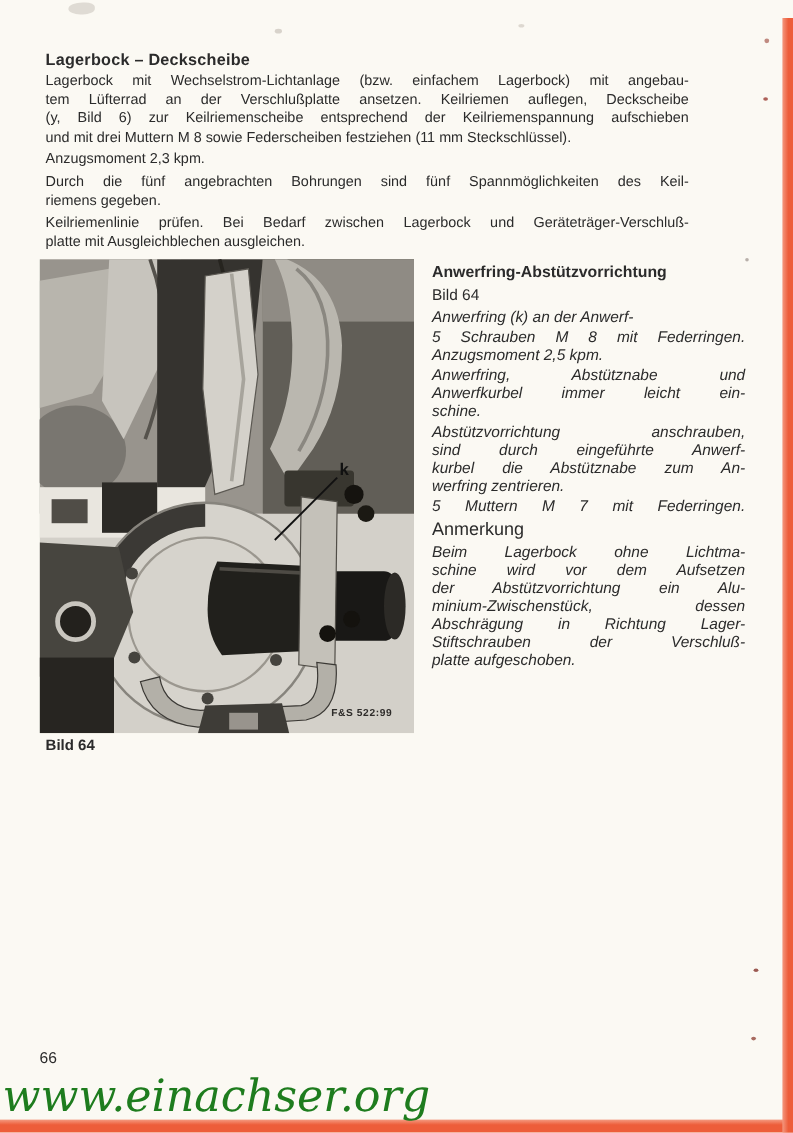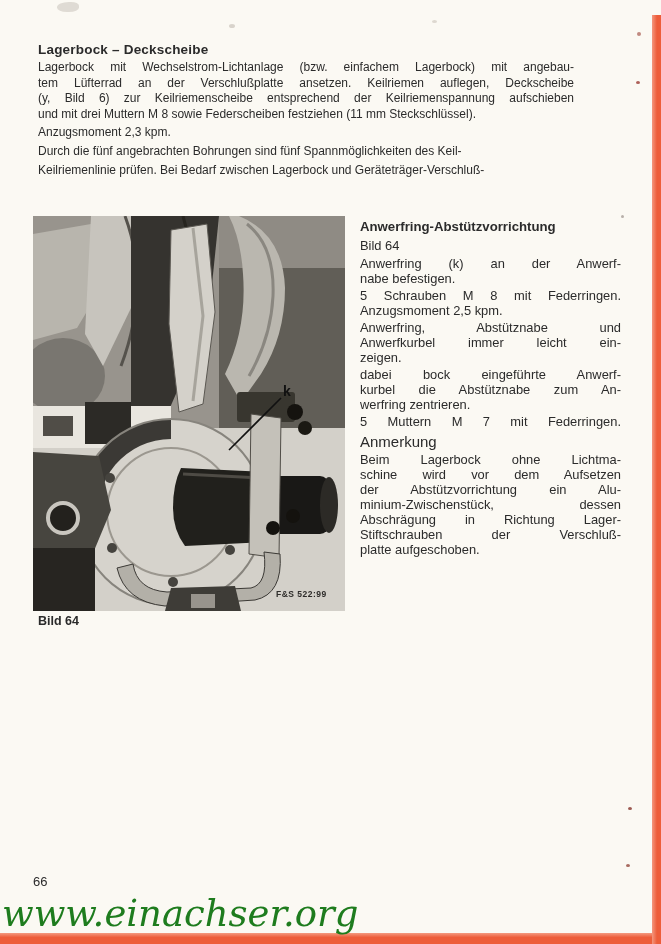--- a/index.html
+++ b/index.html
@@ -11,21 +11,21 @@
   .intro .para{margin-bottom:3px;}
   .jline{text-align:justify;text-align-last:justify;}
   .para .jline:last-child{text-align-last:left;}
   .para[data-justify-all] .jline:last-child{text-align-last:justify;}
   .figure{position:absolute;left:33px;top:216px;width:312px;height:395px;}
   .figure svg{display:block;width:100%;height:100%;}
   .figure-caption{position:absolute;left:38px;top:614px;font-size:12.5px;font-weight:700;}
   .right-col{position:absolute;left:360px;top:219px;width:261px;font-size:12.9px;line-height:15px;}
   .right-col .heading{font-size:13.2px;font-weight:700;line-height:16px;margin-bottom:3px;text-align:left;}
   .right-col .fig-ref{margin-bottom:3px;}
-  .right-col .para{margin-bottom:2px;}
+  .right-col .para{margin-bottom:2px;font-style:italic;}
   .note-heading{font-size:15px;font-weight:400;line-height:16px;margin:5px 0 2px 0;}
   .page-number{position:absolute;left:33px;top:874px;font-size:13px;}
   .watermark{position:absolute;left:2px;top:892px;z-index:5;white-space:nowrap;
              font-family:"DejaVu Serif",serif;font-style:italic;font-size:37px;
              color:var(--watermark-green,#1e7c1e);}
   .bar-bottom{position:absolute;left:0;top:933px;width:661px;height:11px;z-index:4;
               background:linear-gradient(to bottom,#f49a80 0%,var(--accent-orange,#ed5d3a) 40%);}
   .bar-right{position:absolute;left:652px;top:15px;width:9px;height:929px;z-index:4;
              background:linear-gradient(to right,#f4977e 0%,var(--accent-orange,#ed5d3a) 55%);}
   .speck{position:absolute;border-radius:50%;}
@@ -50,23 +50,25 @@
         <div class="jline">Lagerbock mit Wechselstrom-Lichtanlage (bzw. einfachem Lagerbock) mit angebau-</div>
         <div class="jline">tem Lüfterrad an der Verschlußplatte ansetzen. Keilriemen auflegen, Deckscheibe</div>
         <div class="jline">(y, Bild 6) zur Keilriemenscheibe entsprechend der Keilriemenspannung aufschieben</div>
         <div class="jline">und mit drei Muttern M 8 sowie Federscheiben festziehen (11 mm Steckschlüssel).</div>
       </div>
     <div class="para">
         <div class="jline">Anzugsmoment 2,3 kpm.</div>
       </div>
     <div class="para">
         <div class="jline">Durch die fünf angebrachten Bohrungen sind fünf Spannmöglichkeiten des Keil-</div>
+        <div class="jline">riemens gegeben.</div>
       </div>
     <div class="para">
         <div class="jline">Keilriemenlinie prüfen. Bei Bedarf zwischen Lagerbock und Geräteträger-Verschluß-</div>
+        <div class="jline">platte mit Ausgleichblechen ausgleichen.</div>
       </div>
   </div>
 
   <div class="figure">
     <svg viewBox="0 0 312 395">
       <rect width="312" height="395" fill="#d3d0c9"></rect>
       <g>
         <rect width="312" height="212" fill="#98948d"></rect>
         <path d="M0 18 L58 8 L74 62 L44 112 L0 124 Z" fill="#b8b5ad"></path>
         <ellipse cx="30" cy="160" rx="42" ry="38" fill="#797670"></ellipse>
@@ -126,33 +128,33 @@
       <text x="243" y="381" font-size="8.5" font-weight="bold" letter-spacing="0.5" fill="#2e2c2a">F&amp;S 522:99</text>
     </svg>
   </div>
   <div class="figure-caption">Bild 64</div>
 
   <div class="right-col">
     <div class="heading">Anwerfring-Abstützvorrichtung</div>
     <div class="fig-ref">Bild 64</div>
     <div class="para">
         <div class="jline">Anwerfring (k) an der Anwerf-</div>
-        <div class="jline">nabe befestigen.</div>
       </div>
     <div class="para">
         <div class="jline">5 Schrauben M 8 mit Federringen.</div>
         <div class="jline">Anzugsmoment 2,5 kpm.</div>
       </div>
     <div class="para">
         <div class="jline">Anwerfring, Abstütznabe und</div>
         <div class="jline">Anwerfkurbel immer leicht ein-</div>
-        <div class="jline">zeigen.</div>
+        <div class="jline">schine.</div>
       </div>
     <div class="para">
-        <div class="jline">dabei bock eingeführte Anwerf-</div>
+        <div class="jline">Abstützvorrichtung anschrauben,</div>
+        <div class="jline">sind durch eingeführte Anwerf-</div>
         <div class="jline">kurbel die Abstütznabe zum An-</div>
         <div class="jline">werfring zentrieren.</div>
       </div>
     <div class="para" data-justify-all="">
         <div class="jline">5 Muttern M 7 mit Federringen.</div>
       </div>
     <div class="note-heading">Anmerkung</div>
     <div class="para">
         <div class="jline">Beim Lagerbock ohne Lichtma-</div>
         <div class="jline">schine wird vor dem Aufsetzen</div>

